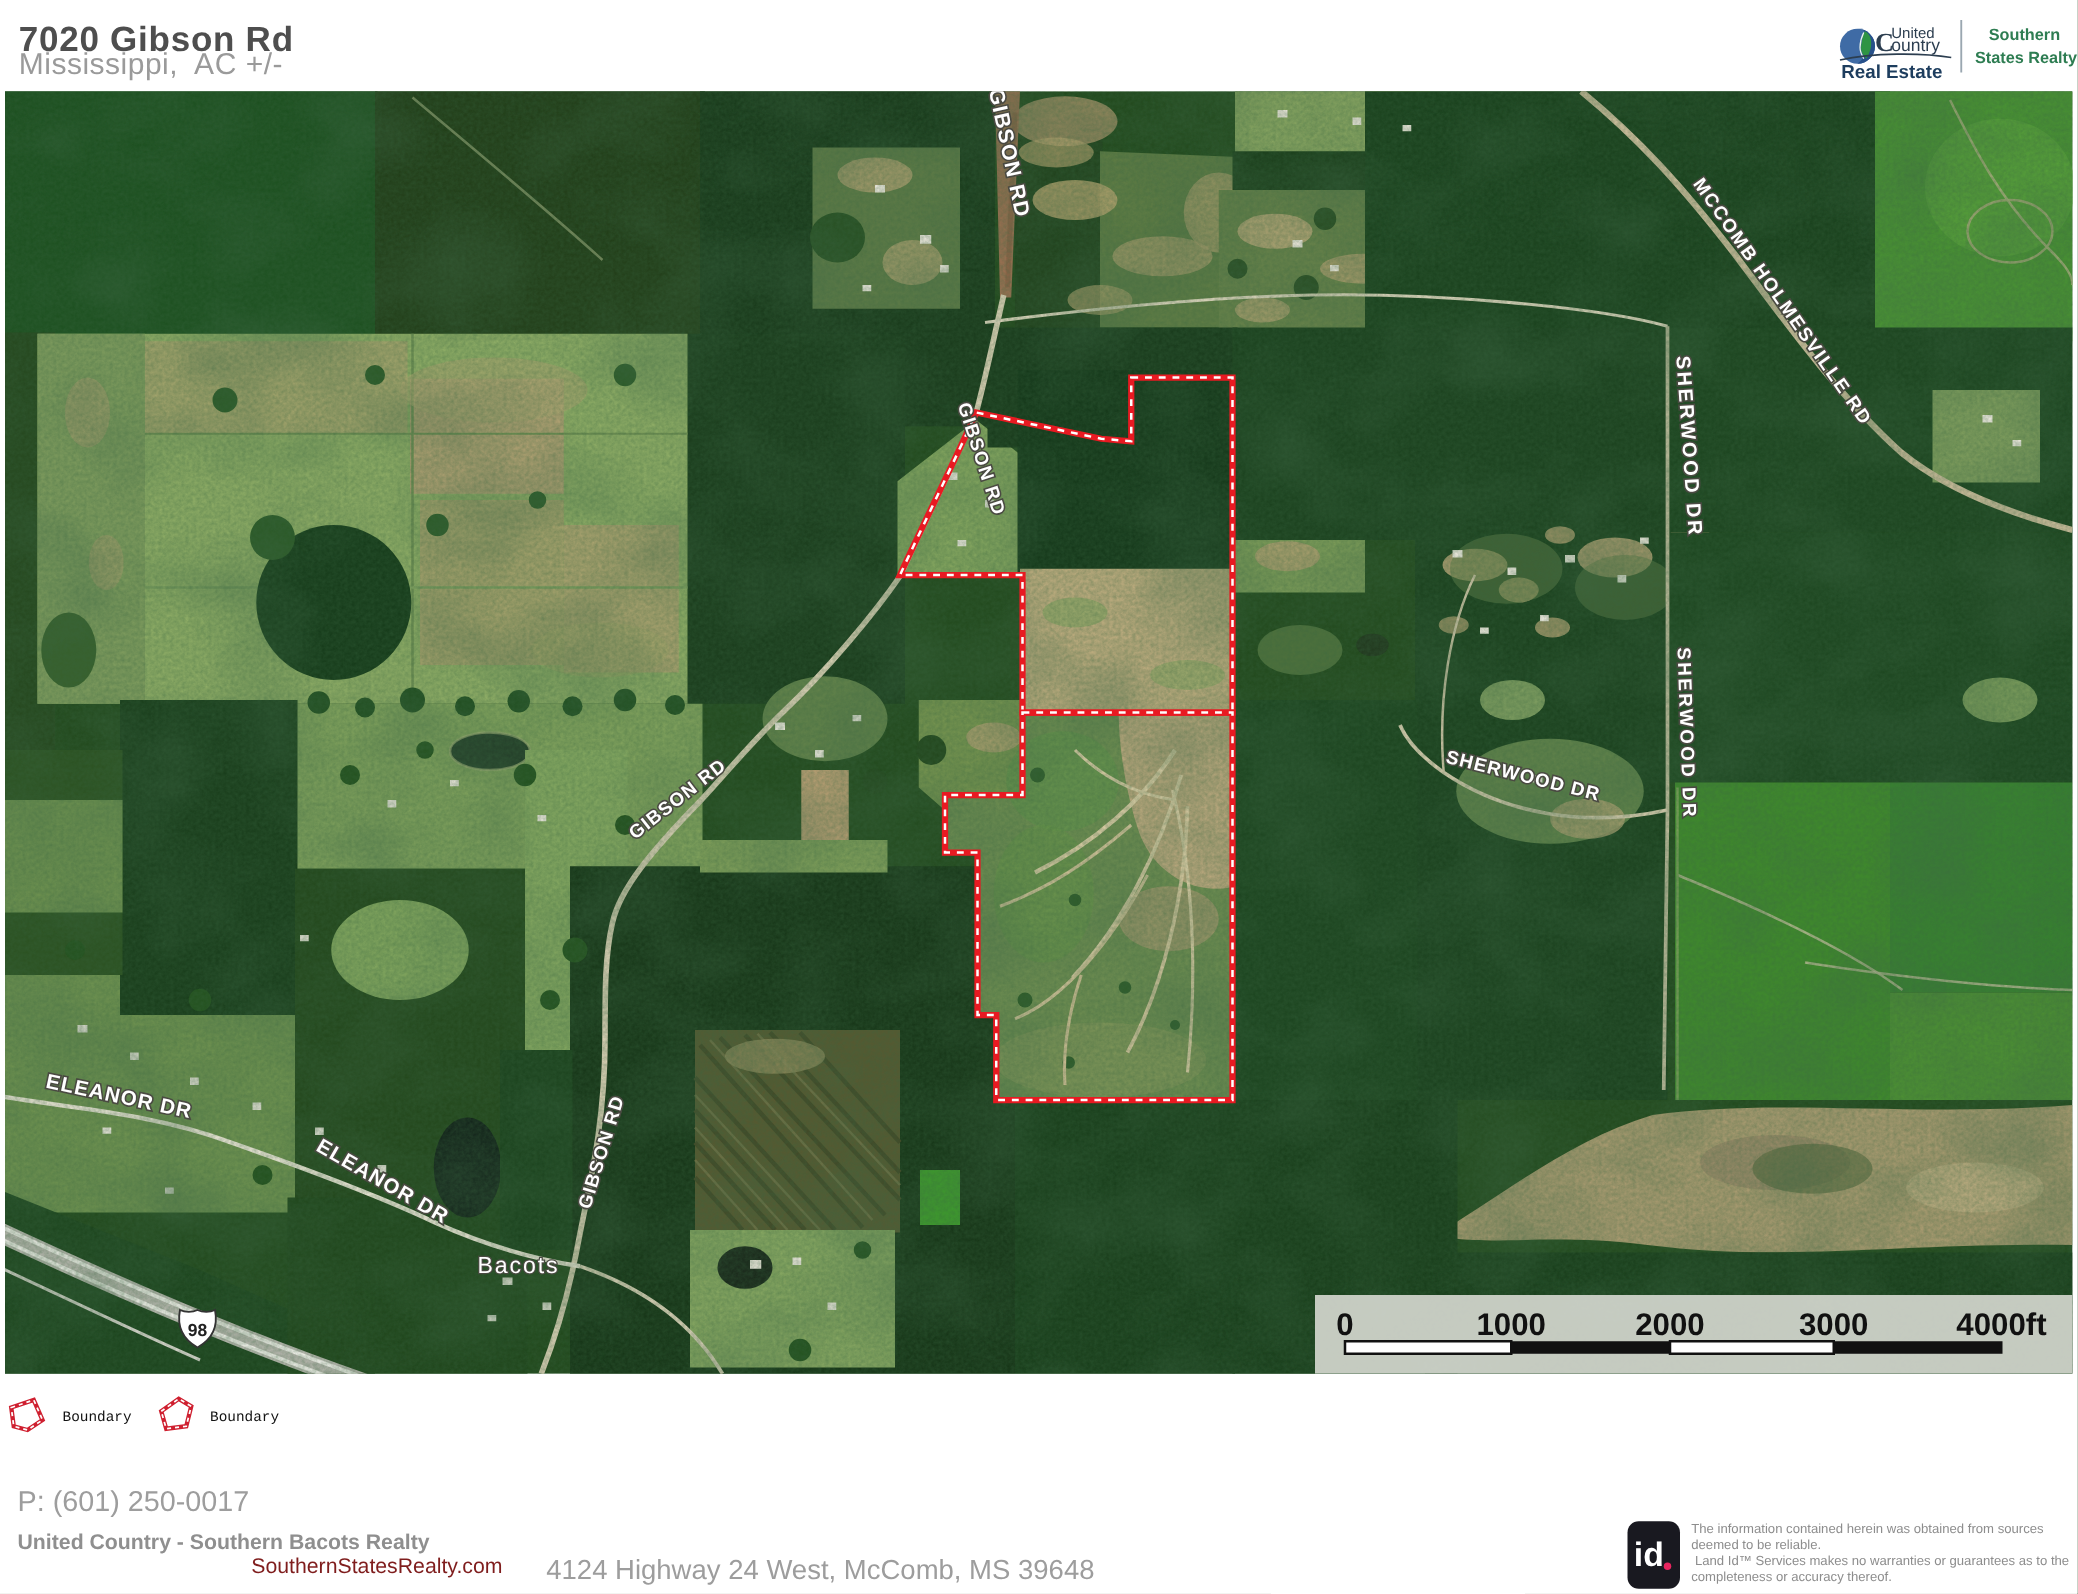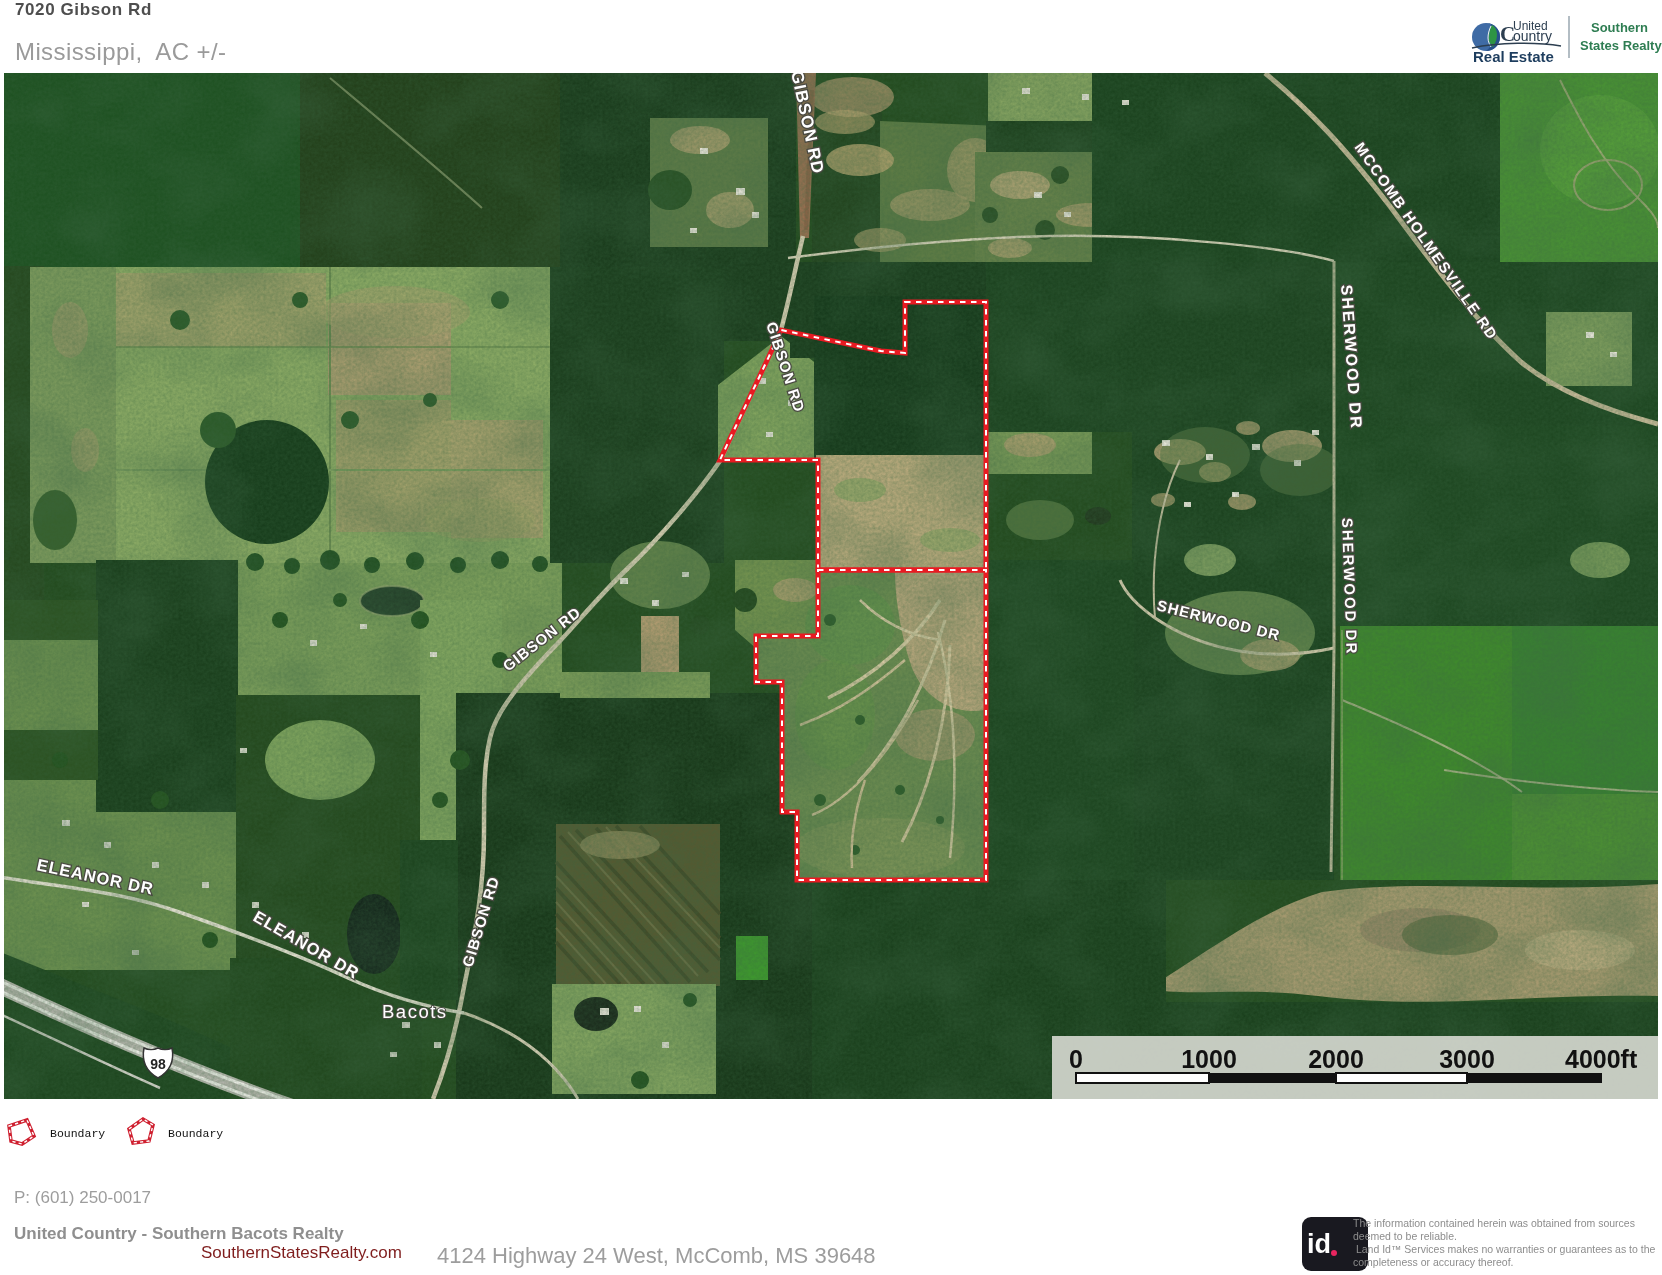--- a/index.html
+++ b/index.html
@@ -2,21 +2,21 @@
 <html><head>
 <meta charset="utf-8">
 <style>
   html,body{margin:0;padding:0;background:#ffffff;width:1662px;height:1275px;overflow:hidden;}
   body{font-family:"Liberation Sans", sans-serif;position:relative;}
   .abs{position:absolute;}
 </style>
 </head>
 <body>
 
-<div class="abs" style="left:15px;top:0;font-size:17px;font-weight:bold;color:#4e4e4e;letter-spacing:0.6px;">7020 Gibson Rd</div>
+<div class="abs" style="left:15px;top:16px;font-size:28px;font-weight:bold;color:#4e4e4e;letter-spacing:0.6px;">7020 Gibson Rd</div>
 
 <div class="abs" style="left:15px;top:38px;font-size:24px;color:#9a9a9a;letter-spacing:0.4px;">Mississippi,&nbsp; AC +/-</div>
 
 <div class="abs" style="left:1458px;top:8px;width:204px;height:58px;">
 <svg width="204" height="58" viewBox="0 0 204 58">
 
   <g>
     <circle cx="28" cy="29" r="14" fill="#3f6ba5"></circle>
     <path d="M28,15 a14,14 0 0 1 0,28 a20,20 0 0 0 4,-28 z" fill="#27508a"></path>
     <path d="M34,17 c6,3 7,13 1,22 c-2,-3 -5,-5 -4,-11 c1,-5 1,-8 3,-11 z" fill="#2e9444"></path>
@@ -551,24 +551,24 @@
     <path d="M10,16 L24,6 L34,12 L30,28 L14,30 Z" fill="none" stroke="#cf2030" stroke-width="3.5"></path>
     <path d="M10,16 L24,6 L34,12 L30,28 L14,30 Z" fill="none" stroke="#ffffff" stroke-width="1.4" stroke-dasharray="3.2 3.2"></path>
   </g>
 
   <text x="168" y="24" font-size="11.5" fill="#111">Boundary</text>
 </svg>
 </div>
 
 <div class="abs" style="left:14px;top:1224px;font-size:17px;font-weight:bold;color:#8f8f8f;">United Country - Southern Bacots Realty</div>
 
-<div class="abs" style="left:14px;top:1188px;font-size:17px;color:#9d9d9d;">P: (601) 250-0017</div>
+<div class="abs" style="left:14px;top:1188px;font-size:23px;color:#9d9d9d;">P: (601) 250-0017</div>
 
 <div class="abs" style="left:201px;top:1243px;font-size:17px;color:#7f1d1d;">SouthernStatesRealty.com</div>
 
 <div class="abs" style="left:437px;top:1243px;font-size:22px;color:#9d9d9d;">4124 Highway 24 West, McComb, MS 39648</div>
 
-<div class="abs" style="left:1302px;top:1217px;width:66px;height:54px;background:#191920;border-radius:9px;">
+<div class="abs" style="left:1302px;top:1217px;width:42px;height:54px;background:#191920;border-radius:9px;">
   <div class="abs" style="left:5px;top:12px;font-size:27px;font-weight:bold;color:#ffffff;">id</div>
   <div class="abs" style="left:29px;top:33px;width:6px;height:6px;border-radius:3px;background:#e8255f;"></div>
 </div>
 
 <div class="abs" style="left:1353px;top:1217px;width:306px;font-size:10.5px;line-height:13px;color:#8d8d8d;">The information contained herein was obtained from sources deemed to be reliable.<br>&nbsp;Land Id™ Services makes no warranties or guarantees as to the completeness or accuracy thereof.</div>
 
 </body></html>

